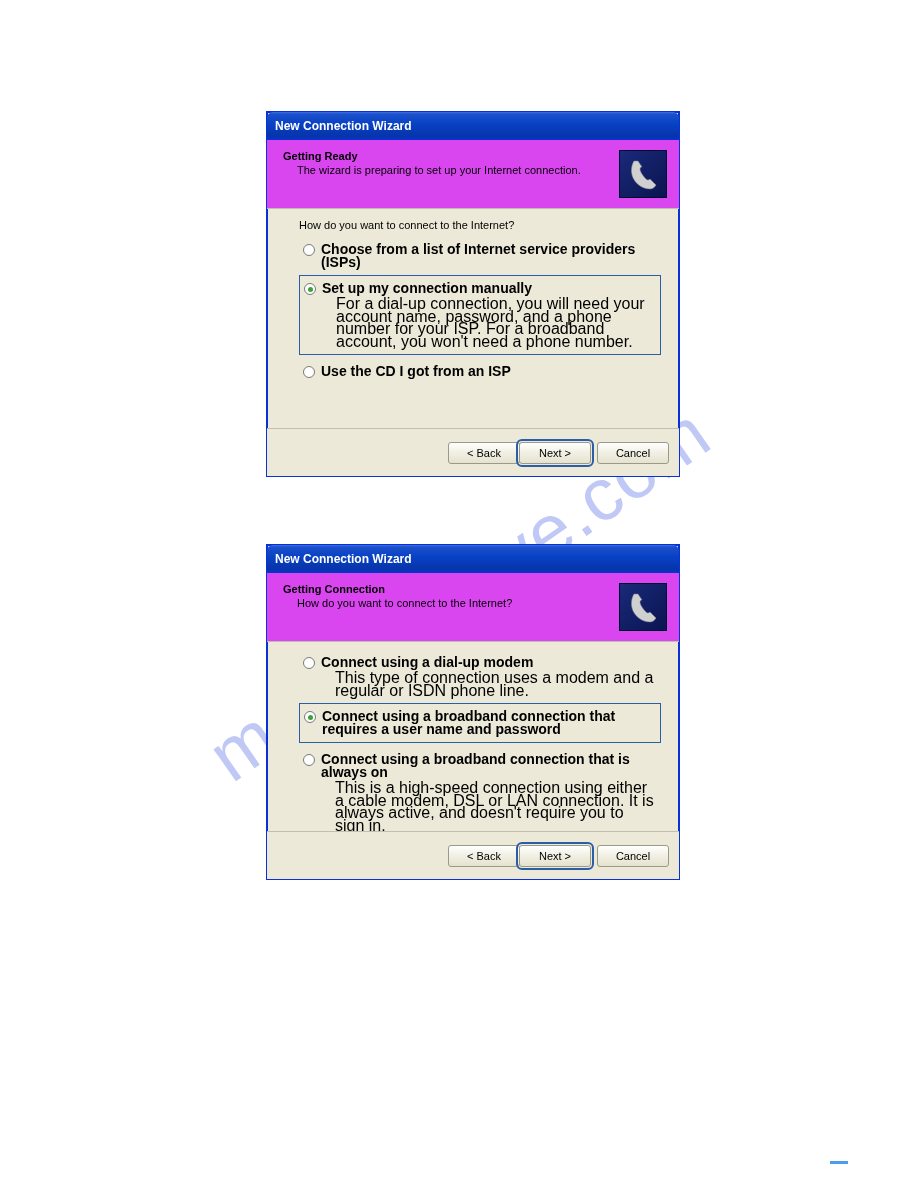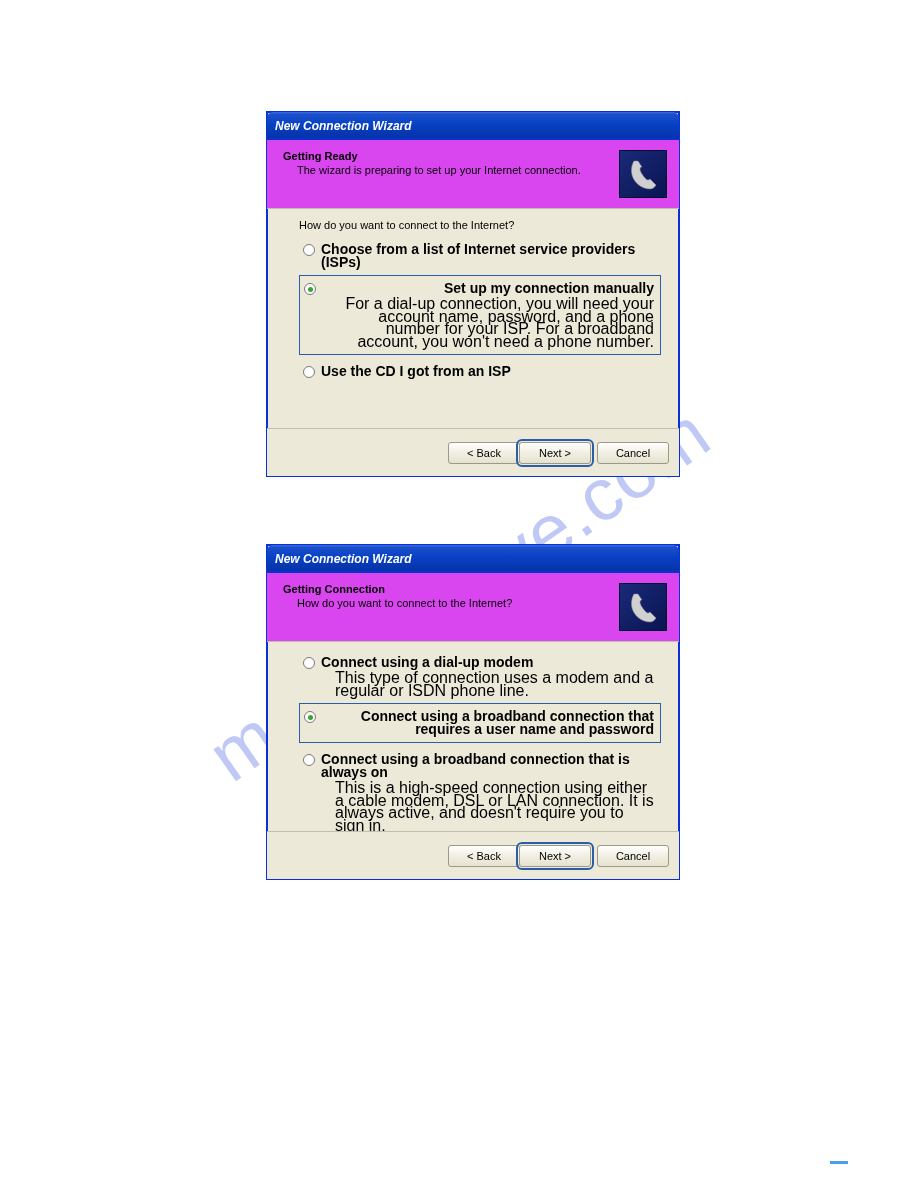--- a/index.html
+++ b/index.html
@@ -30,21 +30,20 @@
   .titlebar {
     height: 28px;
     background: linear-gradient(to bottom, #3a6ee7 0%, #1c50c9 8%, #0842c6 40%, #0734a9 88%, #0831d9 100%);
     color: #ffffff;
     font-size: 12px;
     font-weight: bold;
     display: flex;
     align-items: center;
     padding: 0 8px;
     border-radius: 6px 6px 0 0;
-    font-style: italic;
   }
   .header-band {
     background: #d946ef;
     border-bottom: 1px solid #c0c0b0;
     padding: 10px 12px 10px 16px;
     position: relative;
     display: flex;
   }
   .header-text { flex: 1; }
   .header-title {
@@ -77,21 +76,20 @@
     display: flex;
     align-items: flex-start;
     padding: 4px 6px 4px 4px;
     margin-bottom: 2px;
   }
   .option-row.boxed {
     border: 1px solid #2a5fa8;
     padding: 6px 6px 6px 4px;
     margin-bottom: 6px;
     margin-top: 2px;
-    text-align: right;
   }
   .radio {
     width: 12px; height: 12px;
     border: 1px solid #7a7a7a;
     border-radius: 50%;
     background: #ffffff;
     margin: 1px 6px 0 0;
     flex-shrink: 0;
     position: relative;
   }

